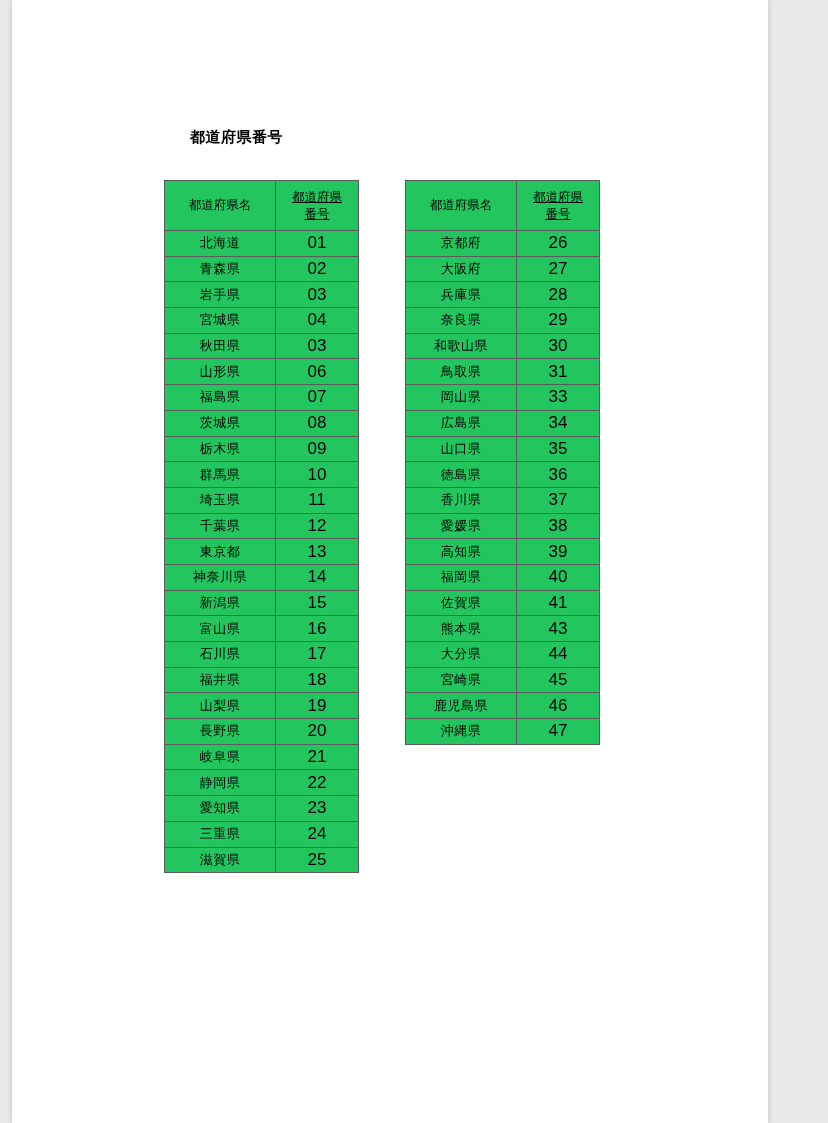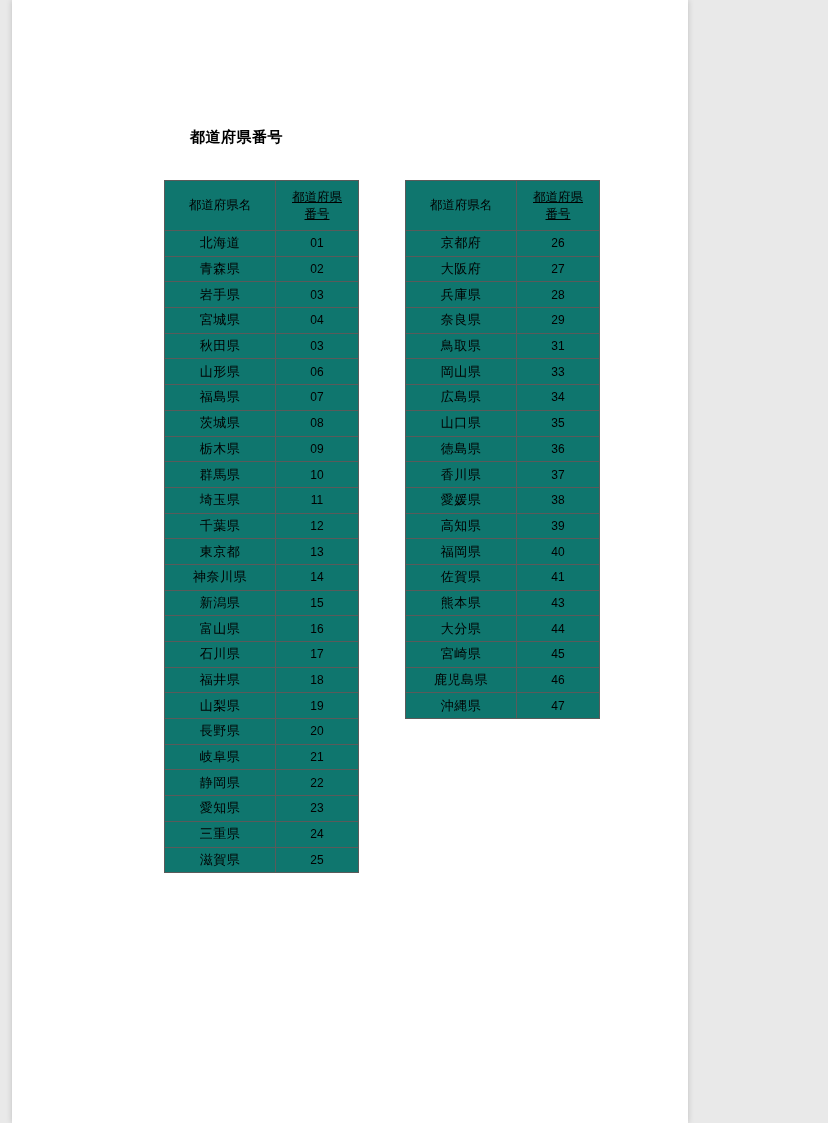--- a/index.html
+++ b/index.html
@@ -10,21 +10,21 @@
   body {
     width: 828px;
     height: 1123px;
     font-family: "Liberation Sans", sans-serif;
     overflow: hidden;
   }
   .page-shadow {
     position: absolute;
     left: 12px;
     top: 0;
-    width: 676px;
+    width: 756px;
     height: 1123px;
     background: #ffffff;
     box-shadow: 0 0 6px rgba(0,0,0,0.18);
   }
   .doc-title {
     position: absolute;
     left: 178px;
     top: 128px;
     font-size: 15px;
     font-weight: bold;
@@ -36,21 +36,21 @@
     left: 152px;
     top: 180px;
     display: flex;
     align-items: flex-start;
     gap: 46px;
   }
   table.pref {
     border-collapse: collapse;
     font-size: 13px;
     color: #000;
-    background: #0f766e;
+    background: #22c55e;
   }
   table.pref th,
   table.pref td {
     border: 1px solid #5a5a5a;
     text-align: center;
     vertical-align: middle;
     padding: 0;
     height: 24.7px;
     font-weight: normal;
   }
@@ -63,21 +63,21 @@
     width: 110px;
   }
   table.pref .col-num {
     width: 82px;
   }
   table.pref td.name {
     letter-spacing: 0.5px;
     margin-top: 8px;
   }
   table.pref td.num {
-    font-size: 12px;
+    font-size: 17px;
   }
   .hdr-line { display: block; text-decoration: underline; }
 </style>
 </head>
 <body>
 
 <div class="page-shadow">
   <div class="doc-title">都道府県番号</div>
   <div class="tables-wrap">
 
@@ -216,20 +216,24 @@
           </tr>
           <tr>
             <td class="name">兵庫県</td>
             <td class="num">28</td>
           </tr>
           <tr>
             <td class="name">奈良県</td>
             <td class="num">29</td>
           </tr>
           <tr>
+            <td class="name">和歌山県</td>
+            <td class="num">30</td>
+          </tr>
+          <tr>
             <td class="name">鳥取県</td>
             <td class="num">31</td>
           </tr>
           <tr>
             <td class="name">岡山県</td>
             <td class="num">33</td>
           </tr>
           <tr>
             <td class="name">広島県</td>
             <td class="num">34</td>

